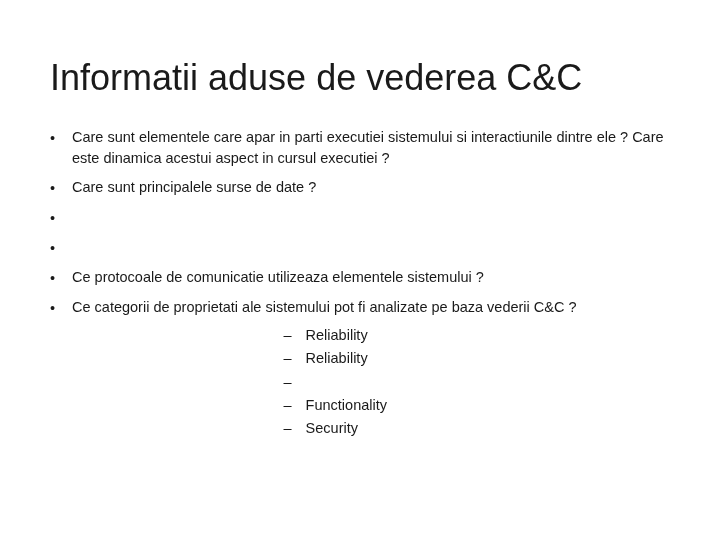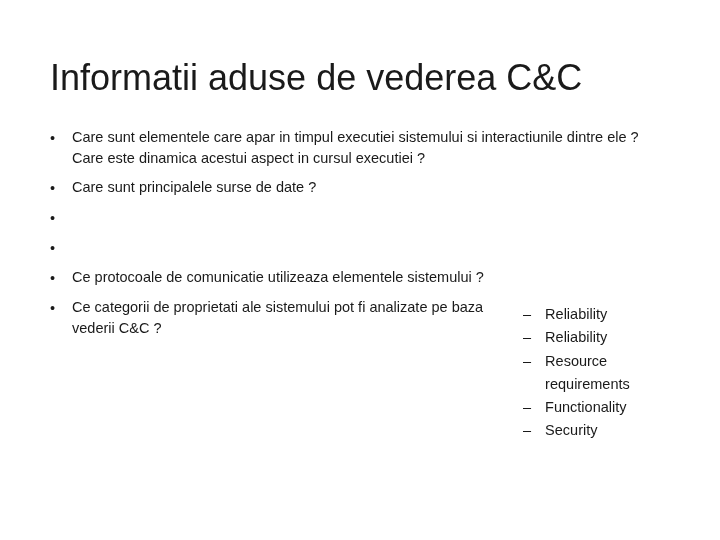--- a/index.html
+++ b/index.html
@@ -69,36 +69,36 @@
       line-height: 1.6;
     }
 
     .sub-list li .dash {
       min-width: 18px;
       margin-right: 4px;
     }
 
     .last-bullet-block {
       display: flex;
-      flex-direction: row;
-      align-items: flex-start;
+      flex-direction: column;
+      align-items: center;
     }
   </style>
 </head>
 <body>
 
 <div class="slide">
 
   <h1 class="title">Informatii aduse de vederea C&amp;C</h1>
 
   <ul class="bullet-list">
 
     <li>
       <span class="bullet-dot">•</span>
-      <span>Care sunt elementele care apar in timpul executiei sistemului si interactiunile dintre ele ? Care este dinamica acestui aspect in cursul executiei ?</span>
+      <span>Care sunt elementele care apar in parti executiei sistemului si interactiunile dintre ele ? Care este dinamica acestui aspect in cursul executiei ?</span>
     </li>
 
     <li>
       <span class="bullet-dot">•</span>
       <span>Care sunt principalele surse de date ?</span>
     </li>
 
     <li>
       <span class="bullet-dot">•</span>
     </li>
@@ -120,21 +120,20 @@
           <li>
             <span class="dash">–</span>
             <span>Reliability</span>
           </li>
           <li>
             <span class="dash">–</span>
             <span>Reliability</span>
           </li>
           <li>
             <span class="dash">–</span>
-            <span>Resource requirements</span>
           </li>
           <li>
             <span class="dash">–</span>
             <span>Functionality</span>
           </li>
           <li>
             <span class="dash">–</span>
             <span>Security</span>
           </li>
         </ul>

